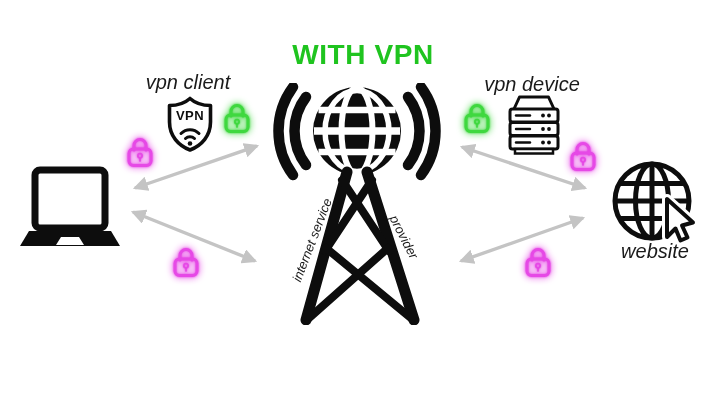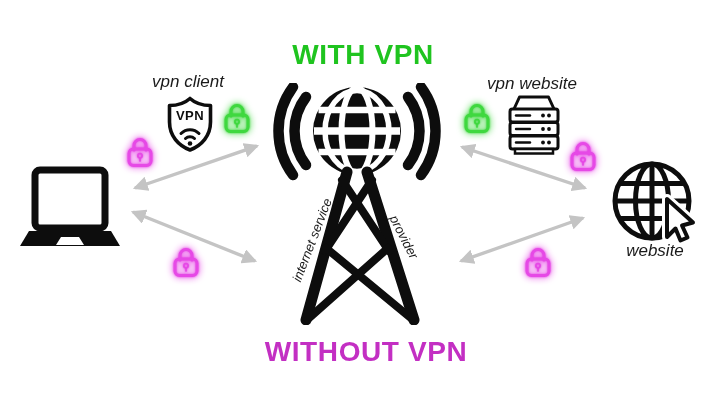--- a/index.html
+++ b/index.html
@@ -10,21 +10,21 @@
     --green-title:#1fc41f; --magenta-title:#c32fc3; --arrow:#c4c4c4; --ink:#0d0d0d;
   }
   .title {
     position:absolute; transform:translate(-50%,-50%);
     font-weight:700; font-size:28px; letter-spacing:.6px; white-space:nowrap;
   }
   .title.with    { left:363px; top:55px;  color:var(--green-title); }
   .title.without { left:366px; top:352px; color:var(--magenta-title); }
   .node-label {
     position:absolute; transform:translate(-50%,-50%);
-    font-style:italic; font-size:17px; color:#1a1a1a; white-space:nowrap;
+    font-style:italic; font-size:20px; color:#1a1a1a; white-space:nowrap;
   }
   .rot-label {
     position:absolute; font-style:italic; font-size:13px; color:#1a1a1a; white-space:nowrap;
   }
   .rot-left  { left:312px; top:240px; transform:translate(-50%,-50%) rotate(-69deg); }
   .rot-right { left:404px; top:237px; transform:translate(-50%,-50%) rotate(63deg); }
   .abs { position:absolute; }
   .icon { color:var(--ink); }
   .lock { position:absolute; width:28px; height:34px; }
   .lock svg { filter: drop-shadow(0 0 1.2px currentColor) drop-shadow(0 0 3.5px currentColor); }
@@ -32,21 +32,20 @@
   .arrows { position:absolute; left:0; top:0; pointer-events:none; }
   .arrows line { stroke:var(--arrow); stroke-width:3.4; }
   .arrows marker path { fill:var(--arrow); }
 </style>
 </head>
 <body>
 
 <div class="canvas" style="--green-title: #1fc41f; --magenta-title: #c32fc3; --arrow: #c4c4c4; --ink: #0d0d0d; background: rgb(255, 255, 255);">
 
   <div class="title with">WITH VPN</div>
-  <div class="title without">WITHOUT VPN</div>
 
   <svg class="arrows" width="720" height="405" viewBox="0 0 720 405">
     <defs>
       <marker id="ah" viewBox="0 0 10 10" refX="8.5" refY="5" markerWidth="4.4" markerHeight="4.4" orient="auto-start-reverse">
           <path d="M0 0 L10 5 L0 10 Z"></path>
         </marker>
     </defs>
     <line x1="135" y1="188" x2="257" y2="146" marker-start="url(#ah)" marker-end="url(#ah)"></line>
     <line x1="462" y1="147" x2="585" y2="188" marker-start="url(#ah)" marker-end="url(#ah)"></line>
     <line x1="133" y1="212" x2="255" y2="261" marker-start="url(#ah)" marker-end="url(#ah)"></line>
@@ -90,21 +89,21 @@
       <line x1="104" y1="89" x2="151" y2="237" stroke-width="11"></line>
       <line x1="79" y1="97" x2="126" y2="168" stroke-width="8"></line>
       <line x1="109" y1="97" x2="62" y2="168" stroke-width="8"></line>
       <line x1="63" y1="165" x2="149" y2="236" stroke-width="8"></line>
       <line x1="125" y1="165" x2="45" y2="236" stroke-width="8"></line>
     </g>
   </svg>
   <div class="rot-label rot-left">internet service</div>
   <div class="rot-label rot-right">provider</div>
 
-  <div class="node-label" style="left:532px; top:84px;">vpn website</div>
+  <div class="node-label" style="left:532px; top:84px;">vpn device</div>
   <svg class="abs icon" style="left:505px; top:93px;" width="58" height="64" viewBox="0 0 58 64">
     <path d="M9 16 L14.5 4 H43.5 L49 16" fill="#fff" stroke="currentColor" stroke-width="3" stroke-linejoin="round"></path>
     <rect x="5" y="16" width="48" height="13" rx="2.5" fill="#fff" stroke="currentColor" stroke-width="3"></rect>
     <rect x="5" y="29.5" width="48" height="13" rx="2.5" fill="#fff" stroke="currentColor" stroke-width="3"></rect>
     <rect x="5" y="43" width="48" height="13" rx="2.5" fill="#fff" stroke="currentColor" stroke-width="3"></rect>
     <rect x="10" y="56" width="38" height="4.5" fill="#fff" stroke="currentColor" stroke-width="2.5"></rect>
     <g stroke="currentColor" stroke-width="2.4" stroke-linecap="round">
       <line x1="11" y1="22.5" x2="25" y2="22.5"></line>
       <line x1="11" y1="36" x2="25" y2="36"></line>
       <line x1="11" y1="49.5" x2="25" y2="49.5"></line>

